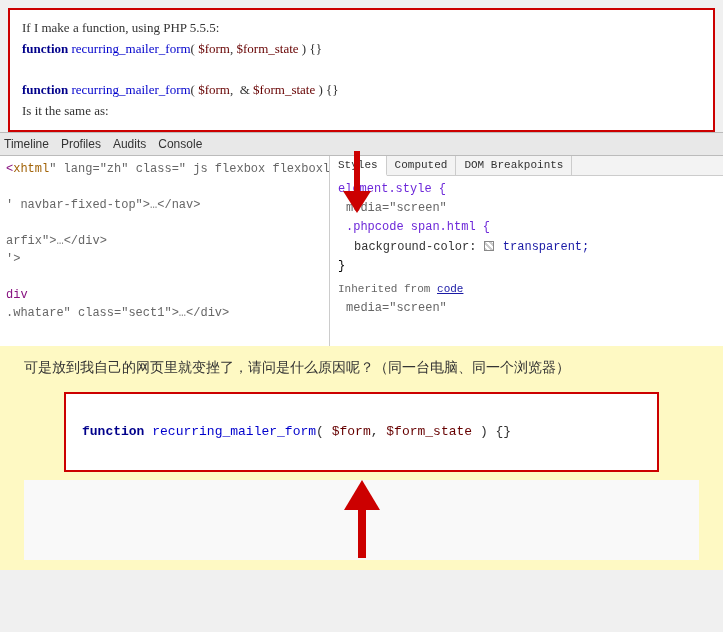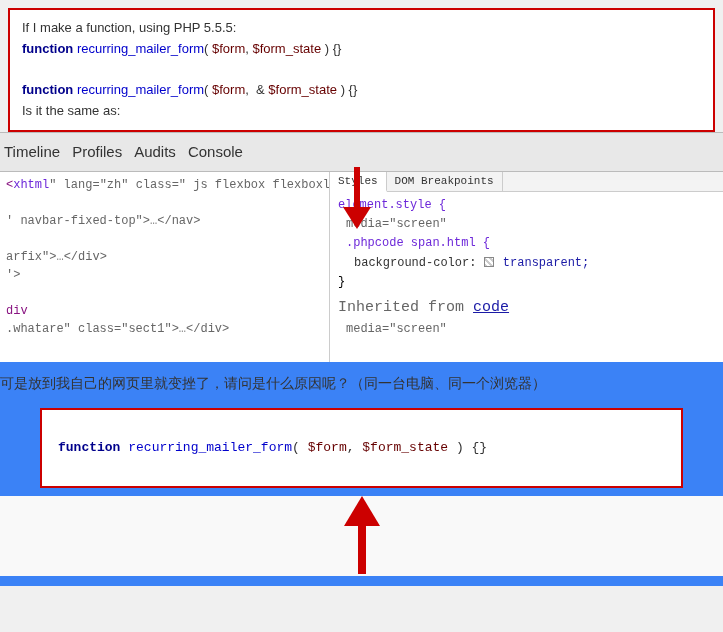--- a/index.html
+++ b/index.html
@@ -10,44 +10,44 @@
       min-height: 632px;
       overflow: hidden;
     }
 
     
     .top-code-section {
       background: #fff;
       border: 2px solid #cc0000;
       margin: 8px 8px 0 8px;
       padding: 8px 12px;
-      font-family: Liberation Sans, sans-serif;
+      font-family: Liberation Serif, serif;
       font-size: 13px;
       line-height: 1.6;
     }
     .code-line {
       color: #333;
       white-space: pre;
     }
     .code-keyword { color: #00008B; font-weight: bold; text-align: center; }
     .code-fn { color: #0000cc; }
     .code-var { color: #660000; }
 
     
     .devtools-bar {
       background: #e8e8e8;
       border-top: 1px solid #bbb;
       border-bottom: 1px solid #bbb;
       display: flex;
       align-items: center;
       padding: 2px 4px;
-      font-size: 15px;
+      font-size: 12px;
       color: #333;
       gap: 12px;
-      height: 40px;
+      height: 24px;
     }
     .devtools-bar span {
       cursor: pointer;
     }
 
     
     .middle-section {
       display: flex;
       height: 190px;
       background: #fff;
@@ -63,21 +63,21 @@
       padding: 4px 6px;
       overflow: hidden;
       color: #333;
     }
     .dom-line {
       white-space: nowrap;
       line-height: 1.5;
       color: #666;
     }
     .dom-tag { color: #881280; }
-    .dom-attr { color: #6d28d9; }
+    .dom-attr { color: #a16207; }
     .dom-collapsed { color: #888; }
 
     
     .css-panel {
       flex: 1;
       background: #fff;
       font-family: "Courier New", monospace;
       font-size: 12px;
       padding: 0;
       overflow: hidden;
@@ -107,41 +107,41 @@
       padding: 4px 8px;
       font-size: 12px;
       line-height: 1.6;
     }
     .css-selector { color: #6d28d9; }
     .css-prop { color: #333; }
     .css-val { color: #1a1aa6; }
     .css-inherited-label {
       color: #666;
       font-style: normal;
-      font-size: 15px;
+      font-size: 11px;
     }
     .css-inherited-label span.inherited-from {
       color: #1a1aa6;
       text-decoration: underline;
     }
     .color-swatch {
       display: inline-block;
       width: 10px;
       height: 10px;
       border: 1px solid #888;
       vertical-align: middle;
       margin-right: 2px;
     }
     .color-swatch.black { background: #000; }
     .color-swatch.transparent { background: repeating-linear-gradient(45deg, #ccc 0px, #ccc 2px, #fff 2px, #fff 4px); }
 
     
     .main-content {
-      background: #3b82f6;
-      padding: 10px 0;
+      background: #fef9c3;
+      padding: 10px 24px;
       font-size: 13.5px;
       color: #333;
       line-height: 1.7;
     }
 
     .question-text {
       font-size: 14px;
       color: #333;
       margin-bottom: 12px;
     }
@@ -224,20 +224,21 @@
     <div class="dom-line">'&gt;</div>
     <div class="dom-line">&nbsp;</div>
     <div class="dom-line"><span class="dom-tag">div</span></div>
     <div class="dom-line">.whatare" class="sect1"&gt;<span class="dom-collapsed">…</span>&lt;/div&gt;</div>
   </div>
 
   <div class="css-panel">
 
     <div class="css-tabs">
       <div class="css-tab active">Styles</div>
+      <div class="css-tab">Computed</div>
       <div class="css-tab">DOM Breakpoints</div>
     </div>
 
     <div class="css-content">
       <div>
         <span class="css-selector">element.style {</span>
       </div>
       <div style="padding-left:8px; color:#666;">
         <span>media="screen"</span>
       </div>

